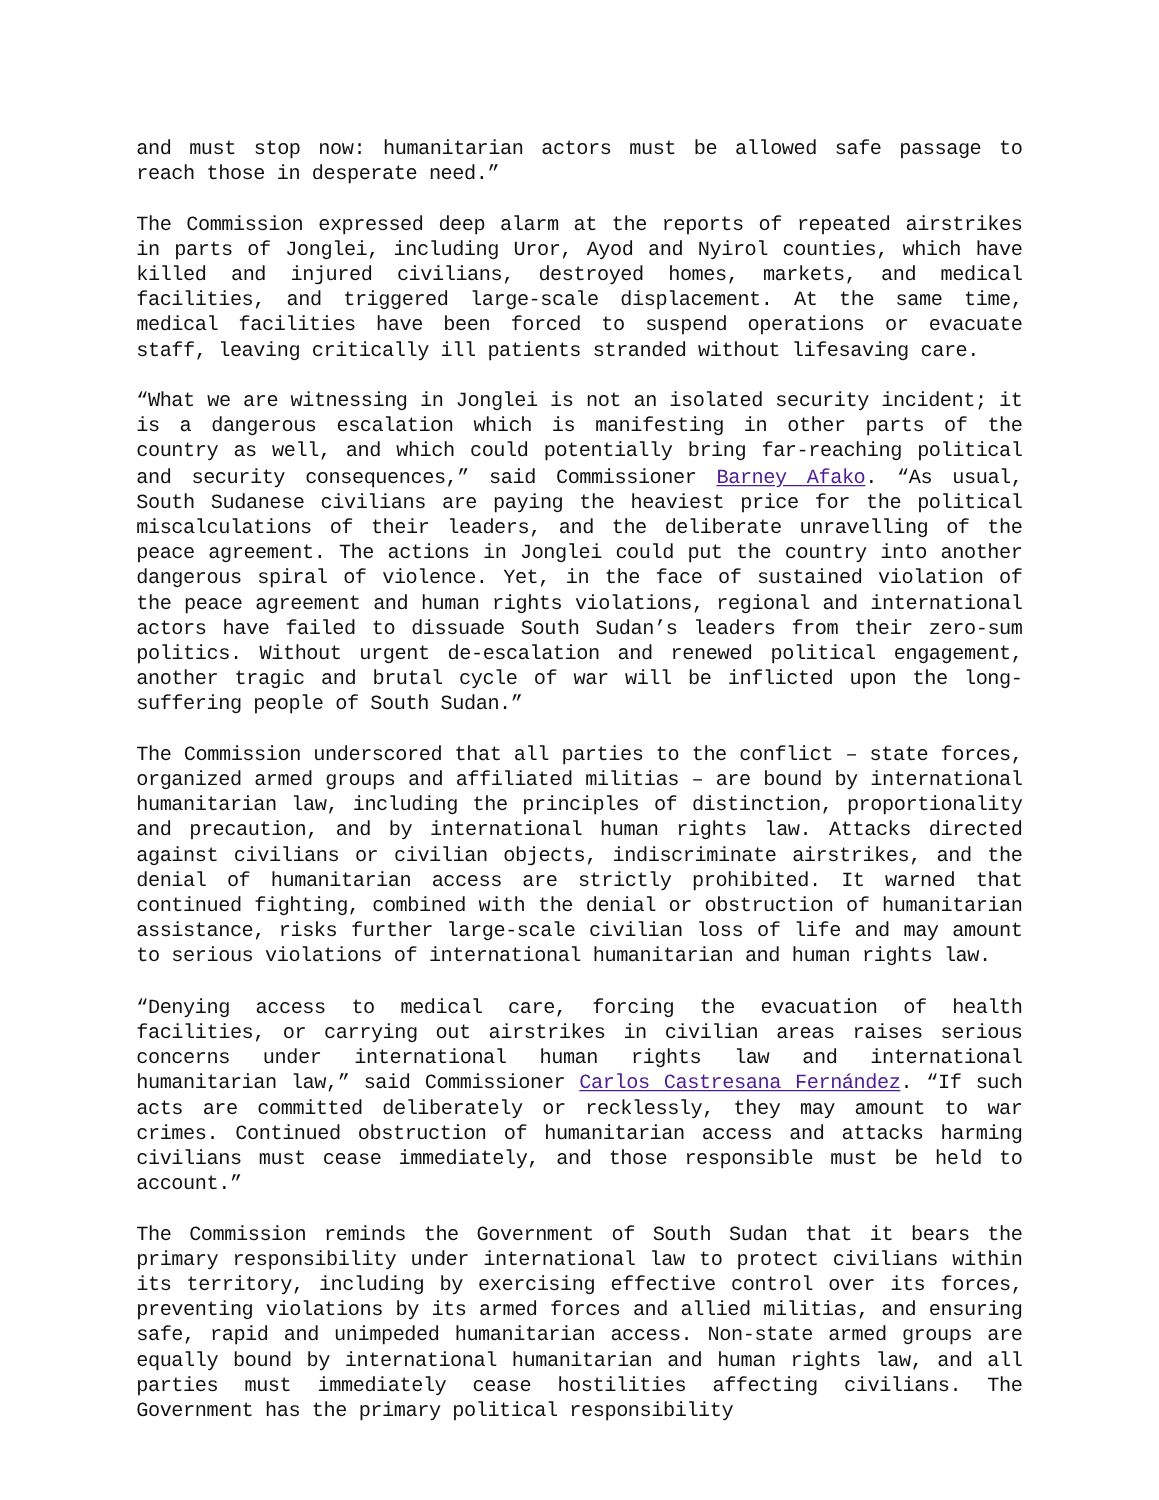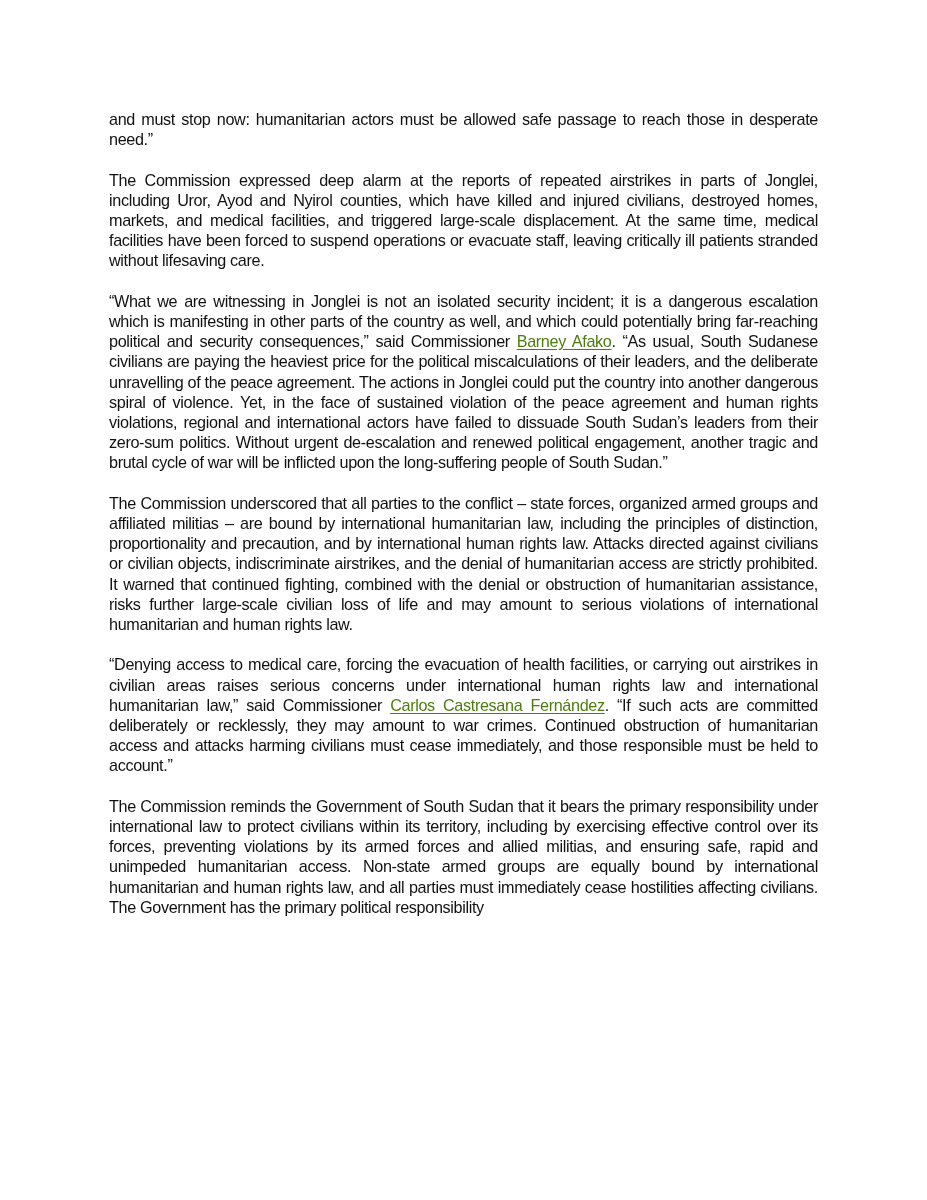--- a/index.html
+++ b/index.html
@@ -2,30 +2,30 @@
 <html><head>
   <meta charset="utf-8">
   <style>
     html, body { margin: 0; padding: 0; background: #ffffff; }
     body { width: 927px; height: 1200px; position: relative; overflow: hidden; }
     .page {
       position: absolute;
       left: 109px;
       top: 109px;
       width: 709px;
-      font-family: Liberation Sans, sans-serif;
+      font-family: Liberation Mono, monospace;
       font-size: 16.2px;
       line-height: 20.2px;
       color: #111111;
       text-align: justify;
       letter-spacing: -0.35px;
       word-spacing: 0px;
     }
     .para { margin: 0 0 20.2px 0; }
-    a.link { color: #4d7c0f; text-decoration: underline; text-underline-offset: 2px; }
+    a.link { color: #4c1d95; text-decoration: underline; text-underline-offset: 2px; }
   </style>
 </head>
 <body>
 
 <div class="page">
   <p class="para">
     <span>and must stop now: humanitarian actors must be allowed safe passage to reach those in desperate need.”</span>
   </p>
   <p class="para">
     <span>The Commission expressed deep alarm at the reports of repeated airstrikes in parts of Jonglei, including Uror, Ayod and Nyirol counties, which have killed and injured civilians, destroyed homes, markets, and medical facilities, and triggered large-scale displacement. At the same time, medical facilities have been forced to suspend operations or evacuate staff, leaving critically ill patients stranded without lifesaving care.</span>

